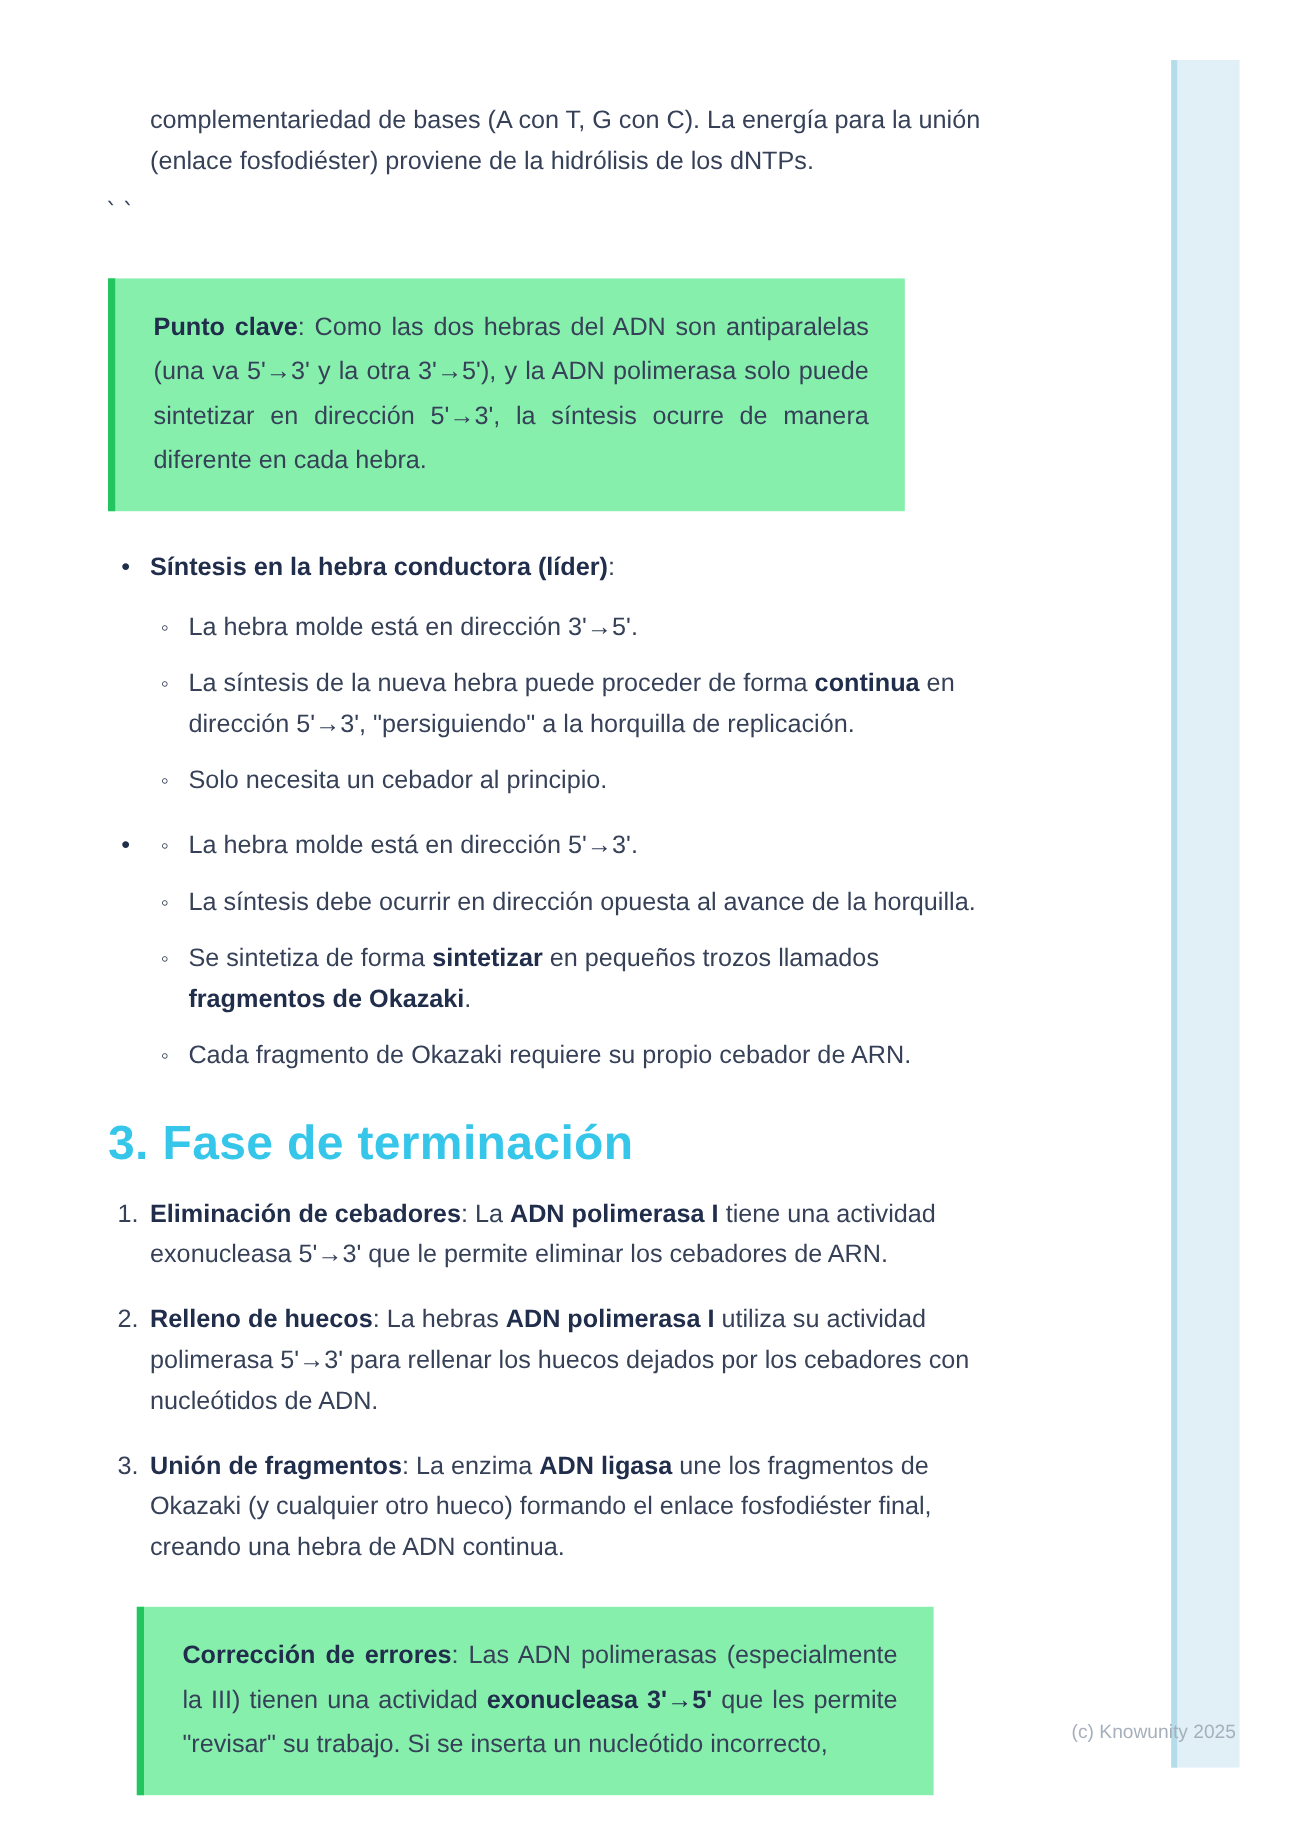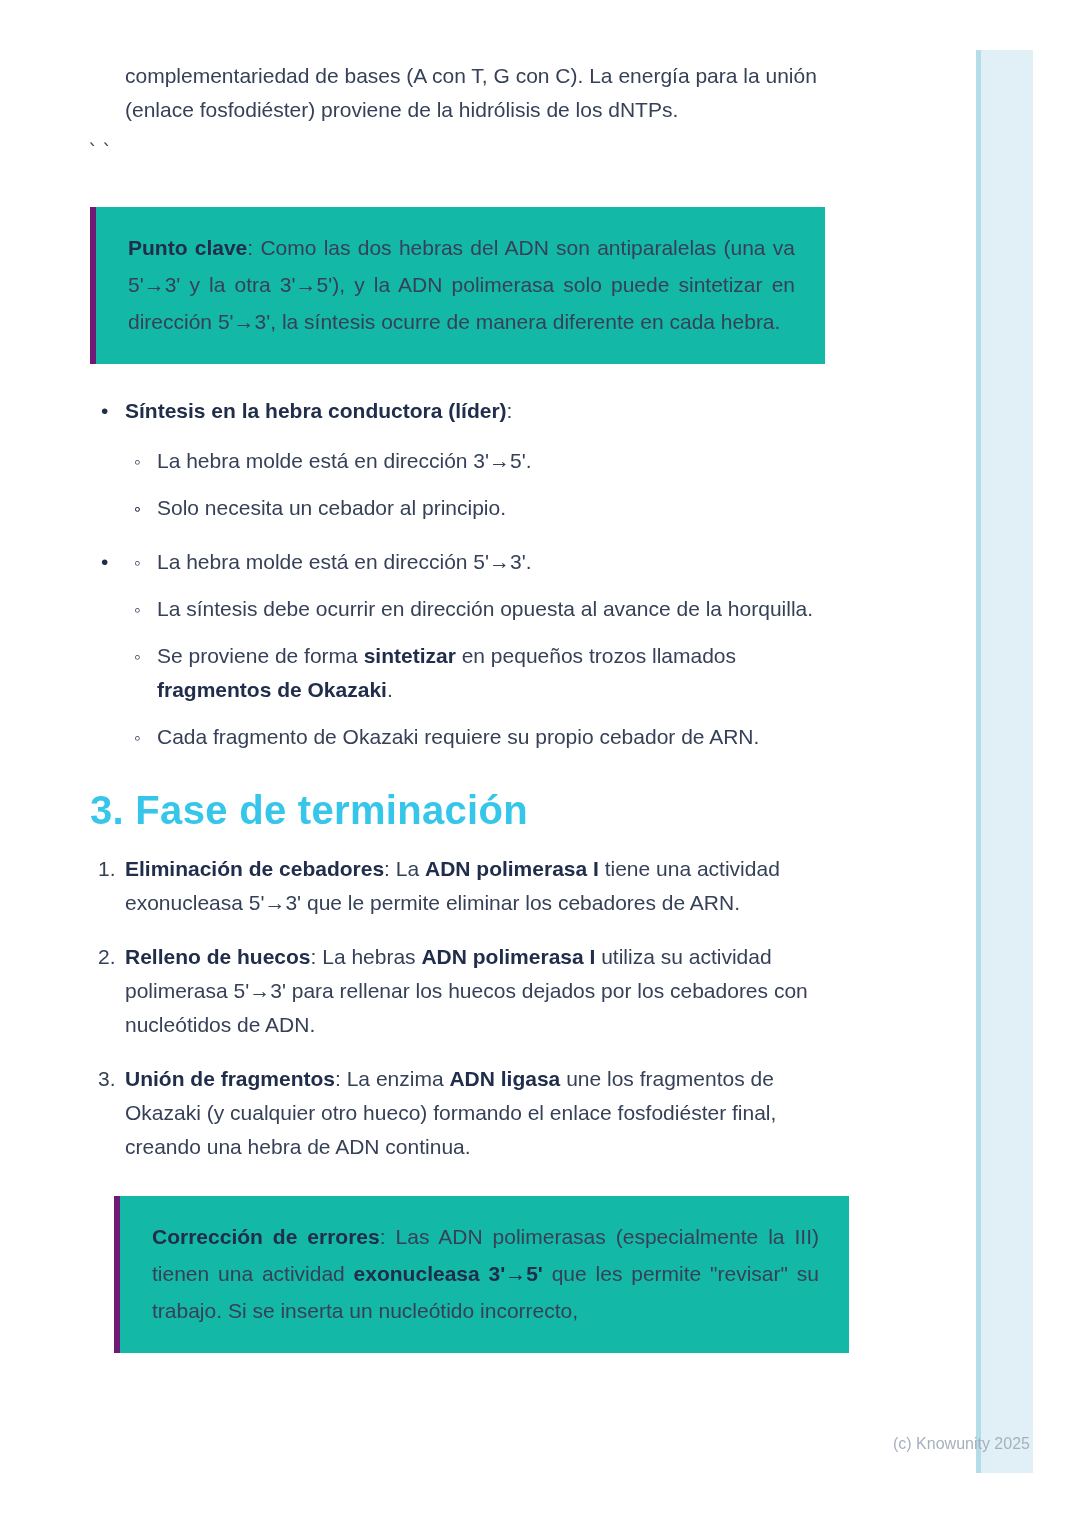--- a/index.html
+++ b/index.html
@@ -11,21 +11,21 @@
     position: relative;
     overflow: hidden;
     font-family: "Liberation Sans", "DejaVu Sans", sans-serif;
     color: #364158;
   }
   .content {
     position: absolute;
     left: 90px;
     top: 0;
     width: 735px;
-    padding-top: 59px;
+    padding-top: 84px;
   }
   .body-text { font-size: 21px; line-height: 34px; color: #364158; }
   .b, .bold { font-weight: 700; color: #202d4b; }
 
   .intro-para {
     margin-left: 35px;
     width: 700px;
   }
 
   .stray-marks {
@@ -33,23 +33,23 @@
     margin-left: -3px;
     font-size: 20px;
     color: #3a465e;
     letter-spacing: 2px;
     line-height: 20px;
     font-family: "DejaVu Sans Mono", monospace;
   }
 
   .callout {
     margin-top: 46px;
-    width: 735px;
-    background: #14b8a6;
-    border-left: 6px solid #701a75;
+    width: 664px;
+    background: #86efac;
+    border-left: 6px solid #22c55e;
     padding: 22px 30px 24px 32px;
     text-align: justify;
   }
   .callout .body-text { line-height: 37px; }
 
   .bullet-sections { margin-top: 30px; }
   .bullet-section { margin-top: 20px; }
   .bullet-title {
     position: relative;
     padding-left: 35px;
@@ -147,20 +147,21 @@
         <span class="bullet-marker">•</span>
         <span><span class="b">Síntesis en la hebra conductora (líder)</span><span>:</span></span>
       </div>
       <div class="sub-list">
         <div class="sub-item">
           <span class="sub-marker">◦</span>
           <span><span>La hebra molde está en dirección 3'→5'.</span></span>
         </div>
         <div class="sub-item">
           <span class="sub-marker">◦</span>
+          <span><span>La síntesis de la nueva hebra puede proceder de forma </span><span class="b">continua</span><span> en dirección 5'→3', "persiguiendo" a la horquilla de replicación.</span></span>
         </div>
         <div class="sub-item">
           <span class="sub-marker">◦</span>
           <span><span>Solo necesita un cebador al principio.</span></span>
         </div>
       </div>
     </div>
 
     <div class="bullet-section">
       <div class="bullet-title">
@@ -170,21 +171,21 @@
         <div class="sub-item">
           <span class="sub-marker">◦</span>
           <span><span>La hebra molde está en dirección 5'→3'.</span></span>
         </div>
         <div class="sub-item">
           <span class="sub-marker">◦</span>
           <span><span>La síntesis debe ocurrir en dirección opuesta al avance de la horquilla.</span></span>
         </div>
         <div class="sub-item">
           <span class="sub-marker">◦</span>
-          <span><span>Se proviene de forma </span><span class="b">sintetizar</span><span> en pequeños trozos llamados </span><span class="b">fragmentos de Okazaki</span><span>.</span></span>
+          <span><span>Se sintetiza de forma </span><span class="b">sintetizar</span><span> en pequeños trozos llamados </span><span class="b">fragmentos de Okazaki</span><span>.</span></span>
         </div>
         <div class="sub-item">
           <span class="sub-marker">◦</span>
           <span><span>Cada fragmento de Okazaki requiere su propio cebador de ARN.</span></span>
         </div>
       </div>
     </div>
 
   </div>
 

